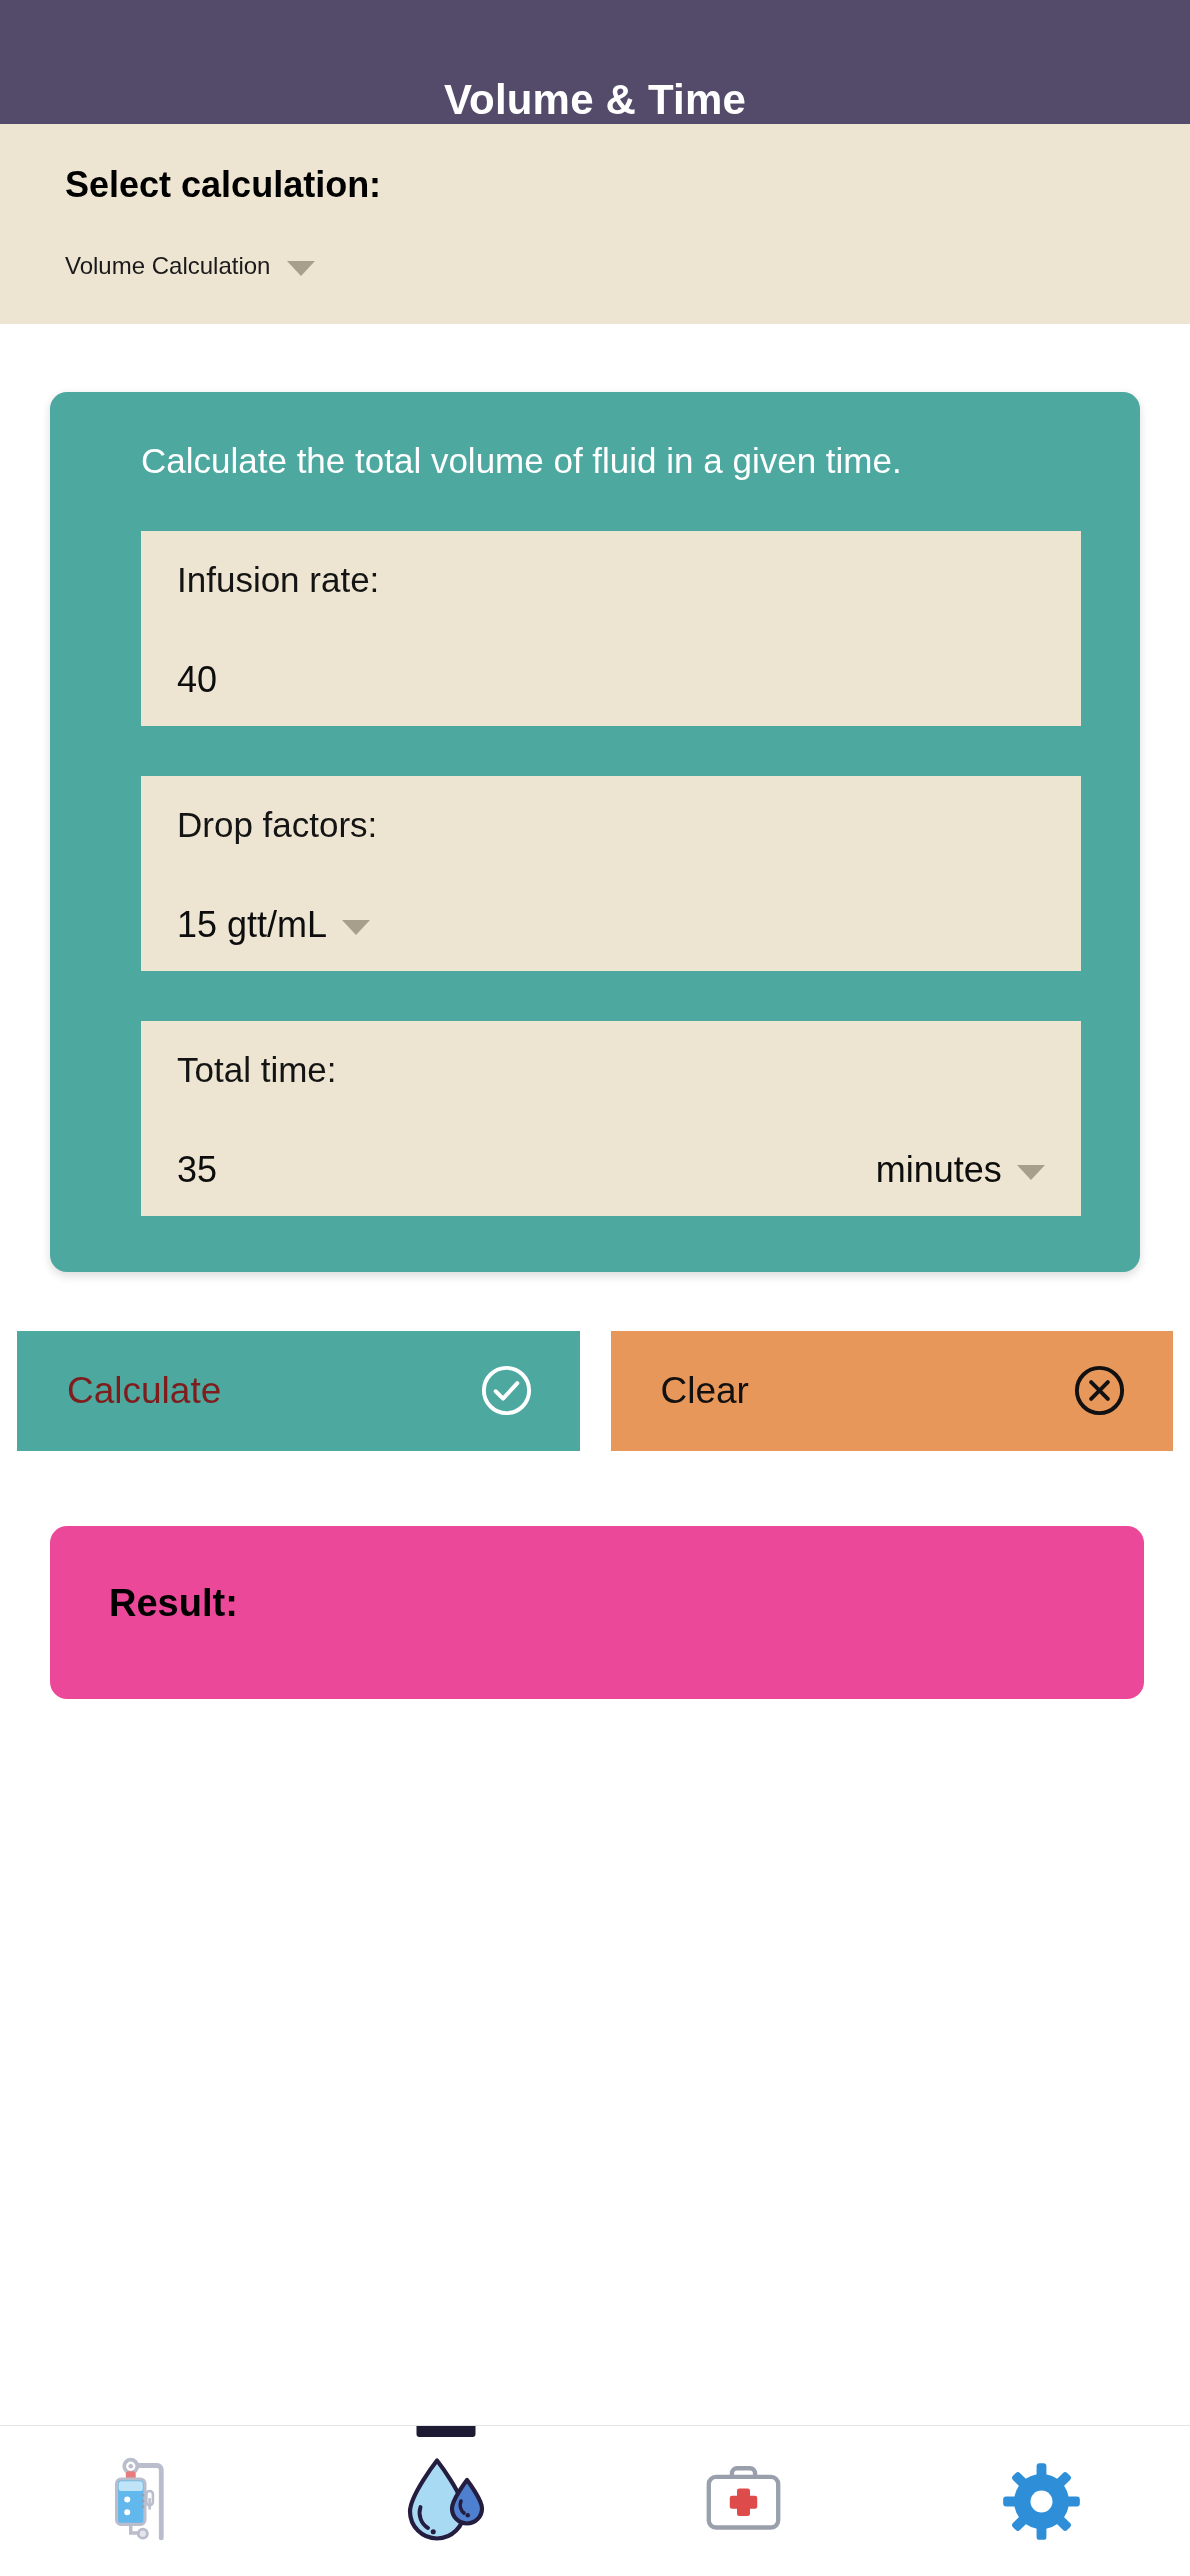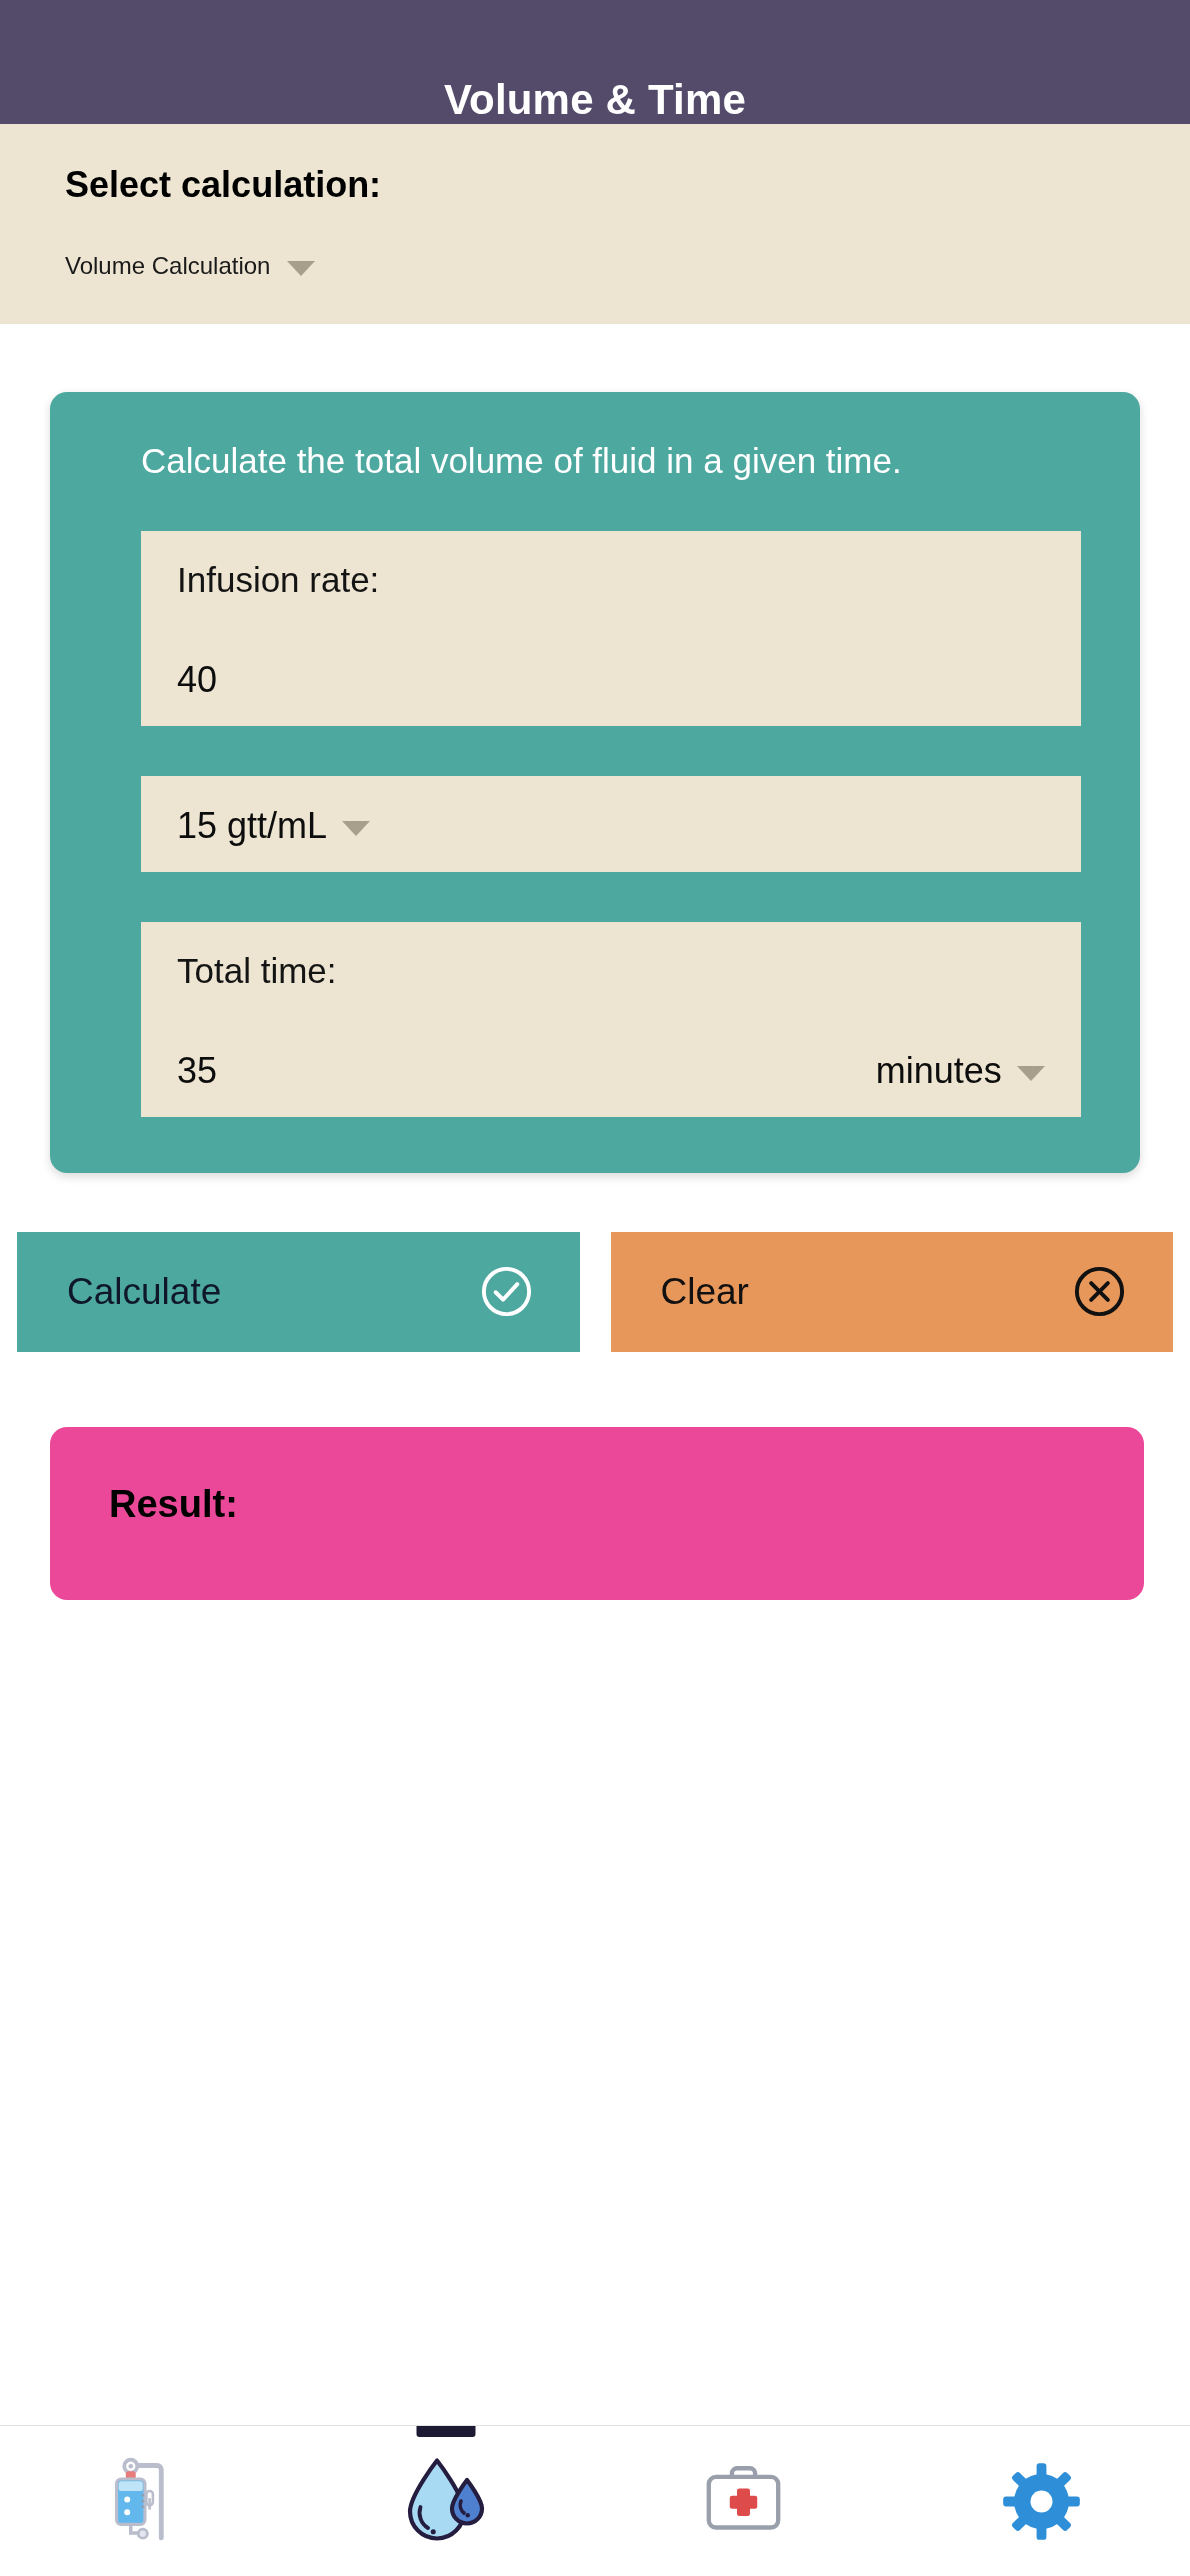--- a/index.html
+++ b/index.html
@@ -131,21 +131,21 @@
     display: flex;
     align-items: center;
     justify-content: space-between;
     padding: 0 44px 0 50px;
     border: none;
     cursor: pointer;
     font-family: inherit;
   }
   .btn-calculate {
     background: #4da8a0;
-    color: #0f172a;
+    color: #7f1d1d;
   }
   .btn-clear {
     background: #e8975a;
     color: #111111;
   }
   .btn-label { font-size: 37px; }
 
   .icon-circle-svg { display:block; }
 
   
@@ -217,20 +217,21 @@
     <div class="field">
       <div class="field-label">Infusion rate:</div>
       <div class="field-row">
         <div class="field-left">
           <span class="field-value">40</span>
         </div>
       </div>
     </div>
 
     <div class="field">
+      <div class="field-label">Drop factors:</div>
       <div class="field-row">
         <div class="field-left">
           <span class="field-value">15 gtt/mL</span>
           <span class="caret"></span>
         </div>
       </div>
     </div>
 
     <div class="field">
       <div class="field-label">Total time:</div>

